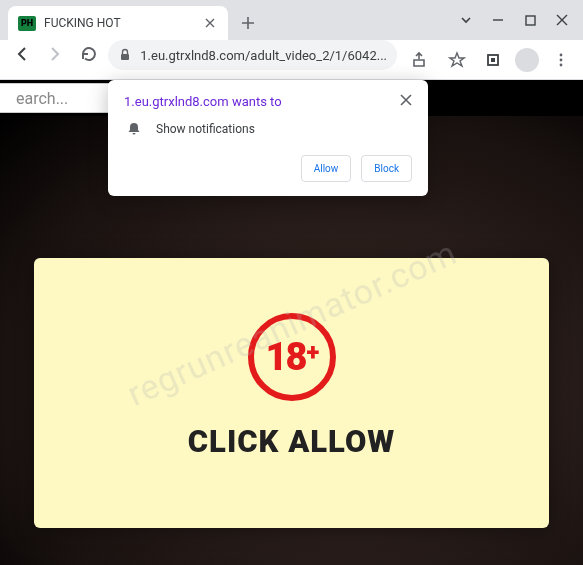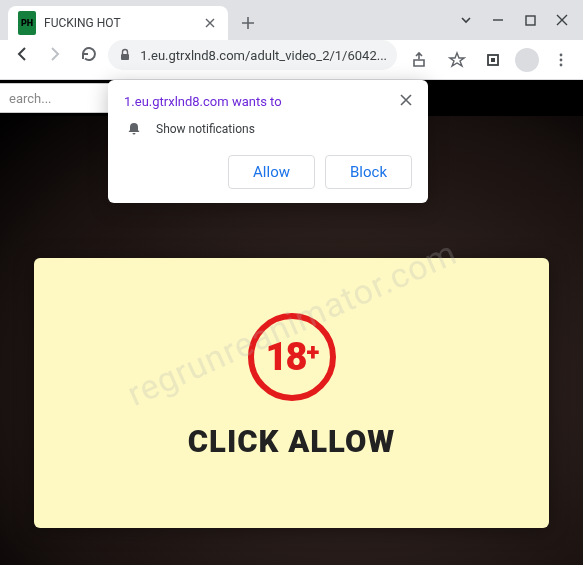--- a/index.html
+++ b/index.html
@@ -1,61 +1,61 @@
 <!DOCTYPE html>
 <html><head>
 <meta charset="utf-8">
 <style>
   * { margin: 0; padding: 0; box-sizing: border-box; font-family: -apple-system, BlinkMacSystemFont, "Segoe UI", Roboto, Arial, sans-serif; }
   body { width: 583px; height: 565px; background: #fff; overflow: hidden; position: relative; }
 
   
   .titlebar { height: 40px; background: #dfe1e5; display: flex; align-items: flex-end; position: relative; }
   .tab { height: 34px; background: #fff; border-radius: 8px 8px 0 0; margin-left: 8px; display: flex; align-items: center; padding: 0 10px; min-width: 220px; gap: 8px; }
-  .favicon { width: 18px; height: 24px; background: #15803d; display: flex; align-items: center; justify-content: center; font-size: 9px; font-weight: 900; color: #000; border-radius: 2px; }
+  .favicon { width: 18px; height: 15px; background: #15803d; display: flex; align-items: center; justify-content: center; font-size: 9px; font-weight: 900; color: #000; border-radius: 2px; }
   .tab-title { font-size: 12px; color: #3c4043; flex: 1; white-space: nowrap; overflow: hidden; }
   .tab-close { width: 16px; height: 16px; display: flex; align-items: center; justify-content: center; color: #5f6368; font-size: 14px; }
   .newtab { width: 28px; height: 28px; display: flex; align-items: center; justify-content: center; color: #5f6368; margin-left: 6px; margin-bottom: 3px; font-size: 18px; }
   .win-controls { position: absolute; right: 0; top: 0; height: 40px; display: flex; align-items: center; gap: 18px; padding: 0 14px; }
   .win-btn { width: 14px; height: 14px; display: flex; align-items: center; justify-content: center; color: #3c4043; }
 
   
   .toolbar { height: 40px; background: #fff; display: flex; padding: 0 8px; gap: 6px; border-bottom: 1px solid #dadce0; }
   .tool-btn { width: 28px; height: 28px; display: flex; align-items: center; justify-content: center; color: #5f6368; border-radius: 50%; }
   .tool-btn.disabled { color: #bdc1c6; }
   .omnibox { flex: 1; height: 30px; background: #f1f3f4; border-radius: 15px; display: flex; align-items: center; padding: 0 10px; gap: 8px; color: #3c4043; font-size: 13px; }
   .lock { color: #5f6368; }
   .url { white-space: nowrap; overflow: hidden; }
   .right-tools { display: flex; align-items: center; gap: 8px; margin-left: 4px; }
   .avatar { width: 24px; height: 24px; border-radius: 50%; background: #dadce0; }
 
   
   .content { position: relative; height: calc(565px - 80px); background: #000; }
   .search-strip { height: 36px; background: rgba(0,0,0,0.85); display: flex; align-items: center; padding-left: 0; }
-  .search-box { background: #fff; height: 30px; width: 150px; padding: 0 9px; font-size: 13px; color: #888; display: flex; align-items: center; border: 1px solid #ccc; border-left: none; }
+  .search-box { background: #fff; height: 30px; width: 150px; padding: 0 16px; font-size: 16px; color: #888; display: flex; align-items: center; border: 1px solid #ccc; border-left: none; }
   .dark-bg { position: absolute; top: 36px; left: 0; right: 0; bottom: 0; background: radial-gradient(ellipse at 60% 60%, #3a2b26 0%, #1a1210 70%, #000 100%); }
 
   
   .card { position: absolute; top: 178px; left: 34px; right: 34px; height: 270px; background: #fef9c3; border-radius: 6px; box-shadow: 0 2px 20px rgba(0,0,0,0.4); display: flex; flex-direction: column; align-items: center; justify-content: center; padding: 20px; }
   .age-icon { width: 88px; height: 88px; border: 6px solid #e31b1b; border-radius: 50%; display: flex; align-items: center; justify-content: center; margin-bottom: 22px; }
   .age-text { font-size: 38px; font-weight: 900; color: #e31b1b; letter-spacing: -2px; display: flex; align-items: flex-start; line-height: 1; }
   .age-text .plus { font-size: 24px; margin-top: 2px; margin-left: 1px; }
   .click-allow { font-size: 31px; font-weight: 900; color: #222; letter-spacing: 1px; margin-bottom: 14px; }
   .subtitle { font-size: 15px; color: #444; }
 
   
   .notif { position: absolute; top: 80px; left: 108px; width: 320px; background: #fff; border-radius: 6px; box-shadow: 0 4px 20px rgba(0,0,0,0.25); padding: 14px 16px; z-index: 10; }
   .notif-head { display: flex; justify-content: space-between; align-items: flex-start; }
   .notif-title { font-size: 13px; color: #6d28d9; }
   .notif-close { color: #5f6368; font-size: 16px; cursor: pointer; }
   .notif-row { display: flex; align-items: center; gap: 14px; margin-top: 12px; padding-left: 2px; }
   .bell { color: #5f6368; }
   .notif-label { font-size: 12px; color: #3c4043; }
   .notif-buttons { display: flex; justify-content: flex-end; gap: 10px; margin-top: 18px; }
-  .notif-btn { border: 1px solid #dadce0; background: #fff; color: #1a73e8; padding: 7px 24px; border-radius: 4px; font-size: 15px; cursor: pointer; }
+  .notif-btn { border: 1px solid #dadce0; background: #fff; color: #1a73e8; padding: 7px 12px; border-radius: 4px; font-size: 10px; cursor: pointer; }
 
   
   .watermark { position: absolute; top: 50%; left: 50%; transform: translate(-50%, -50%) rotate(-24deg); font-size: 34px; color: rgba(180,180,180,0.25); pointer-events: none; white-space: nowrap; z-index: 5; letter-spacing: 1px; }
 
   svg { display: block; }
 </style>
 </head>
 <body>
 
 <div class="titlebar">

